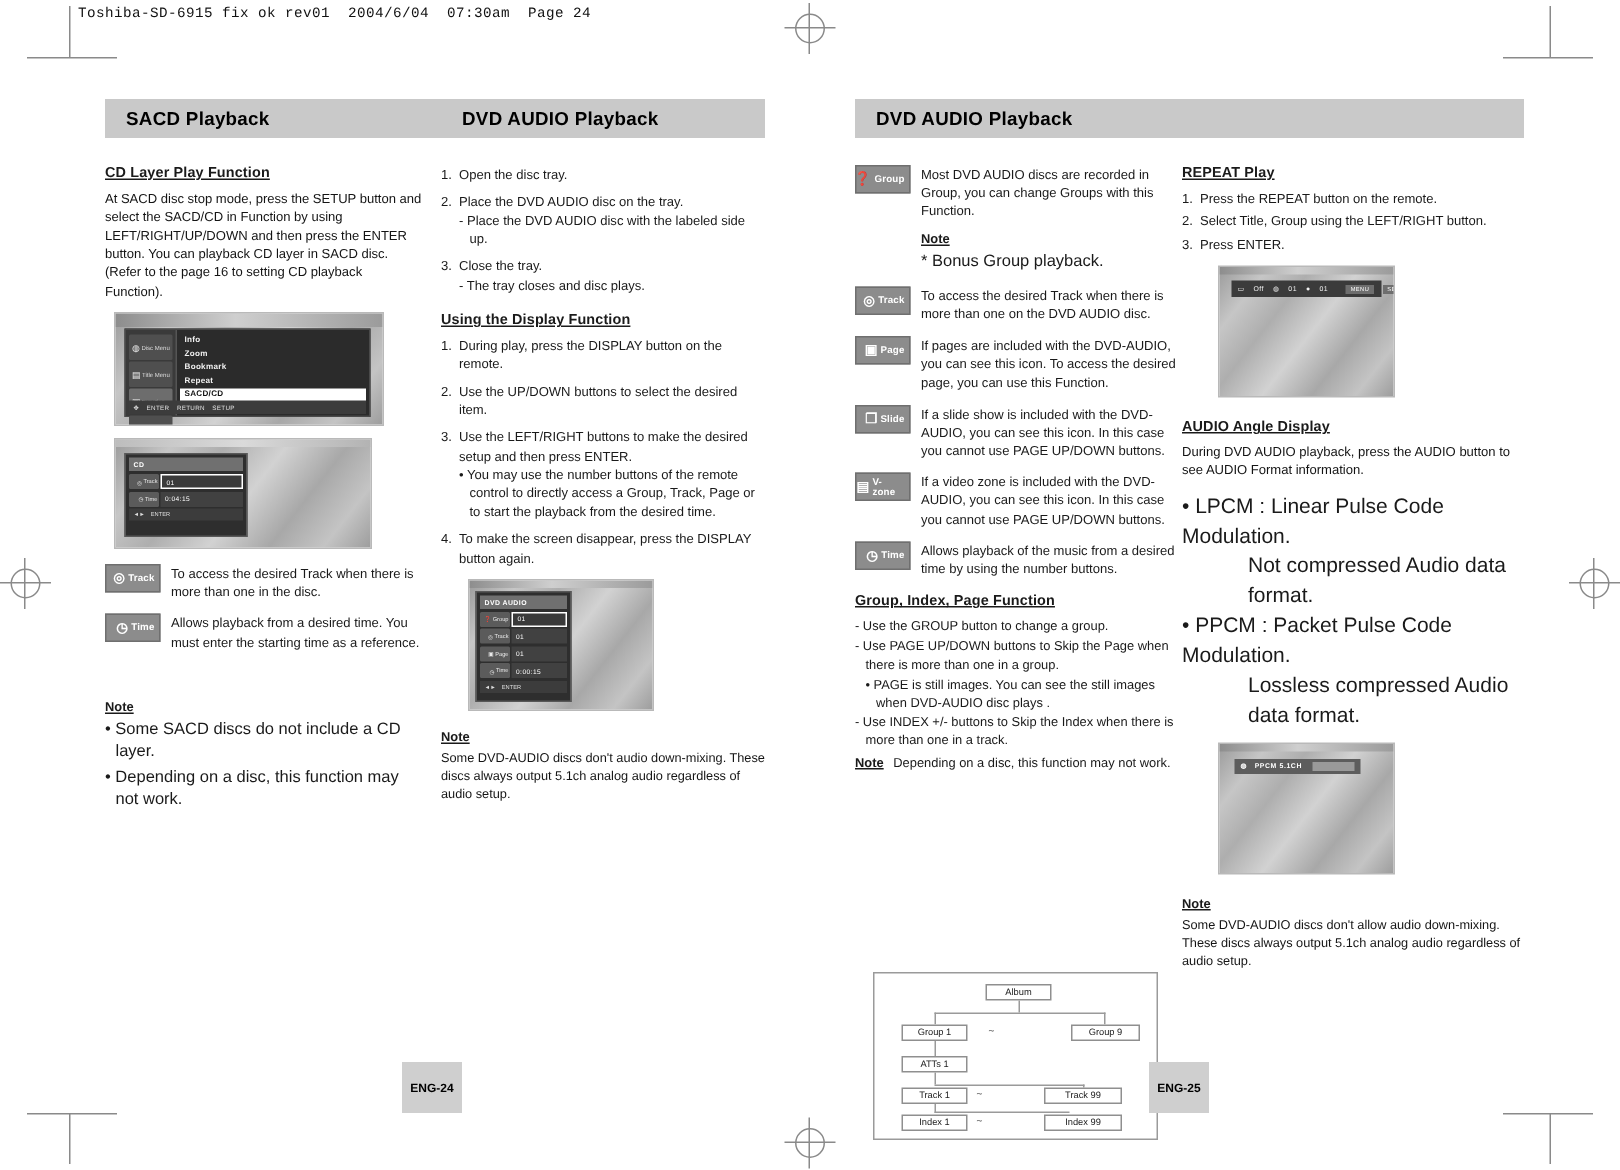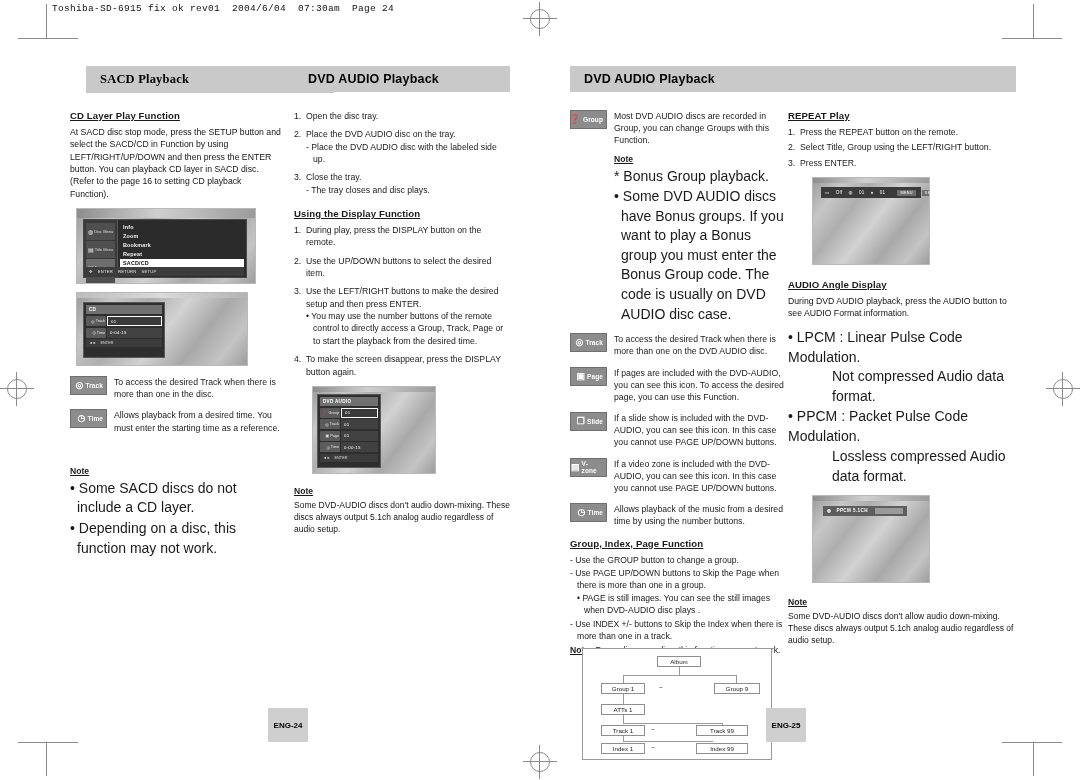--- a/index.html
+++ b/index.html
@@ -65,21 +65,21 @@
   p.body {
     font-size:8.7px; line-height:1.42; margin:0 0 8px 0; color:#141414;
   }
   .ol { margin:0 0 8px 0; }
   .ol .li { font-size:8.7px; line-height:1.42; display:flex; margin-bottom:6px; }
   .ol .li .num { width:12px; flex:none; }
   .ol .li .txt { flex:1; }
   .sub { display:block; padding-left:7px; text-indent:-7px; }
 
   .notehead { font-size:8.6px; font-weight:bold; text-decoration:underline; margin:2px 0 3px 0; }
-  .notelist { font-size:14px; line-height:1.4; margin:0; }
+  .notelist { font-size:11px; line-height:1.4; margin:0; }
   .notelist .n { display:block; padding-left:7px; text-indent:-7px; margin-bottom:1px; }
 
   
   .shot {
     position:relative; overflow:hidden;
     background:linear-gradient(128deg,#9a9a9a 0%,#c6c6c6 18%,#aeaeae 34%,#d2d2d2 52%,#a8a8a8 70%,#c4c4c4 86%,#9d9d9d 100%);
     border:1px solid #b9b9b9;
   }
   .shot .topband {
     position:absolute; left:0; top:0; right:0; height:9px;
@@ -205,21 +205,21 @@
 <div class="regmark reg-rmid">
     <div class="rh"></div>
     <div class="rv"></div>
     <div class="rc"></div>
   </div>
 
 <div class="printbar">Toshiba-SD-6915 fix ok rev01  2004/6/04  07:30am  Page 24</div>
 
 <div class="page page-left">
 
-  <div style="position:absolute;left:20px;top:0;width:248px;font-family:Liberation Serif, serif;">
+  <div style="position:absolute;left:4px;top:0;width:248px;">
     <div class="sect-title">SACD Playback</div>
   </div>
   <div style="position:absolute;left:228px;top:0;width:216px;">
     <div class="sect-title">DVD AUDIO Playback</div>
   </div>
 
   <div class="col lc1">
     <h3 class="head">CD Layer Play Function</h3>
     <p class="body">At SACD disc stop mode, press the SETUP button and select the SACD/CD in Function by using LEFT/RIGHT/UP/DOWN and then press the ENTER button. You can playback CD layer in SACD disc. (Refer to the page 16 to setting CD playback Function).</p>
 
@@ -413,21 +413,20 @@
         <span class="glyph">❓</span>
         <span>Group</span>
       </div>
       <div class="idesc">Most DVD AUDIO discs are recorded in Group, you can change Groups with this Function.</div>
     </div>
 
     <div style="margin-left:44px;margin-top:-2px;margin-bottom:9px;">
       <div class="notehead">Note</div>
       <div class="notelist">
         <span class="n">* Bonus Group playback.</span>
-        <span class="n">• Some DVD AUDIO discs have Bonus groups. If you want to play a Bonus group you must enter the Bonus Group code. The code is usually on DVD AUDIO disc case.</span>
       </div>
     </div>
 
     <div class="iconrow">
       <div class="iconbox">
         <span class="glyph">◎</span>
         <span>Track</span>
       </div>
       <div class="idesc">To access the desired Track when there is more than one on the DVD AUDIO disc.</div>
     </div>

